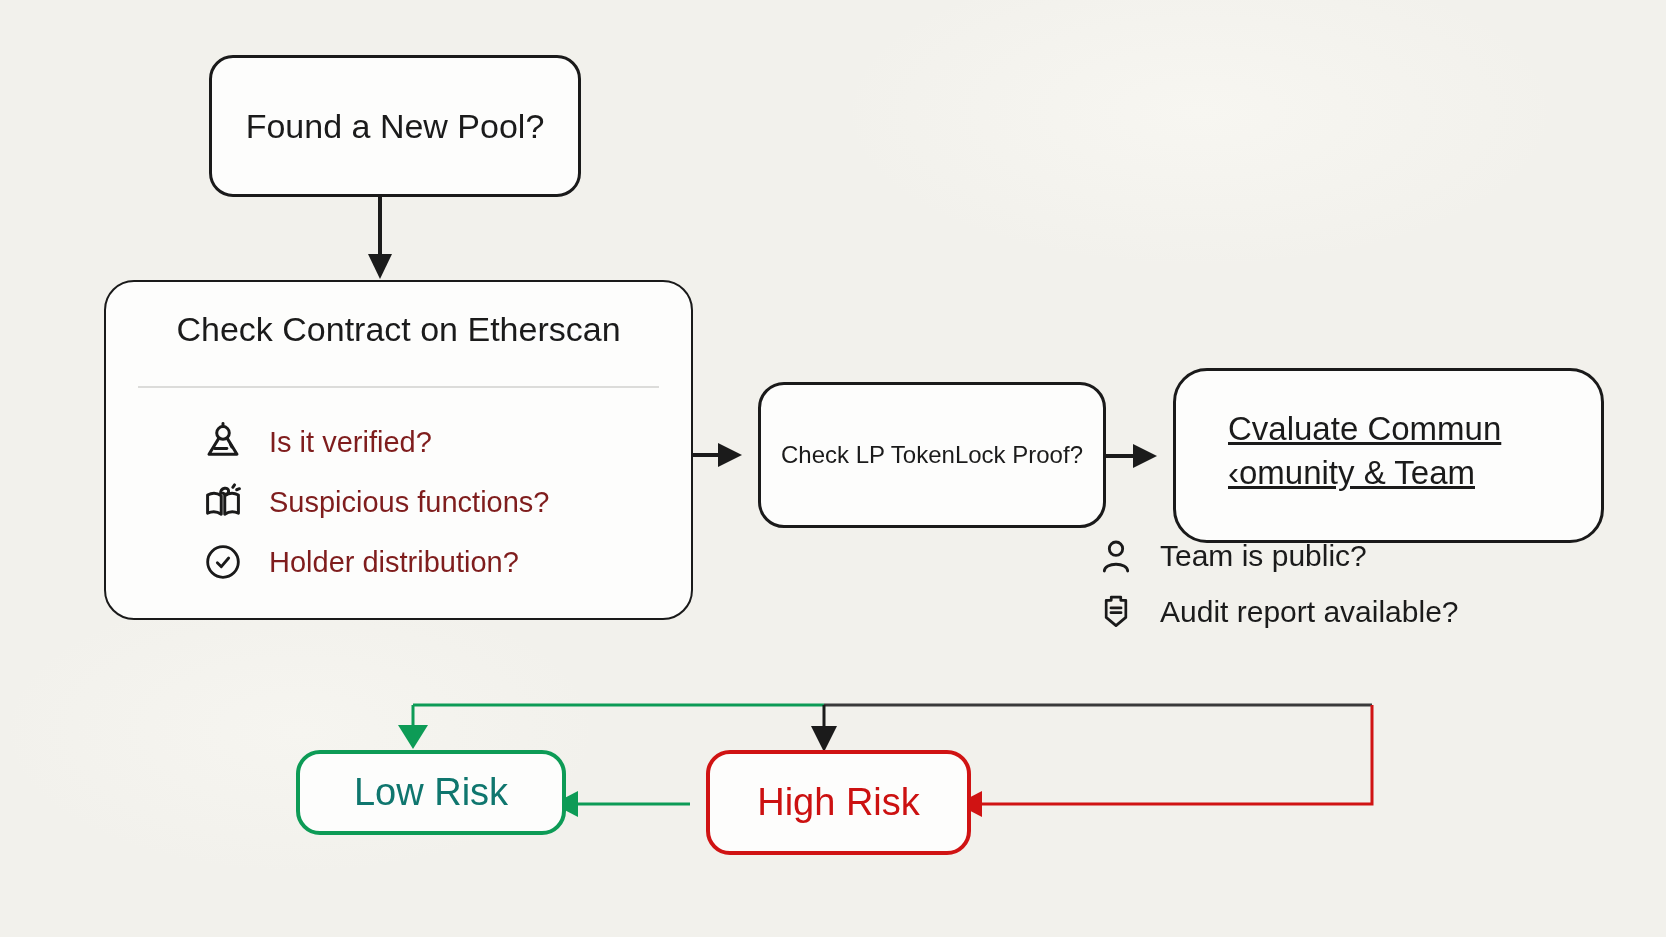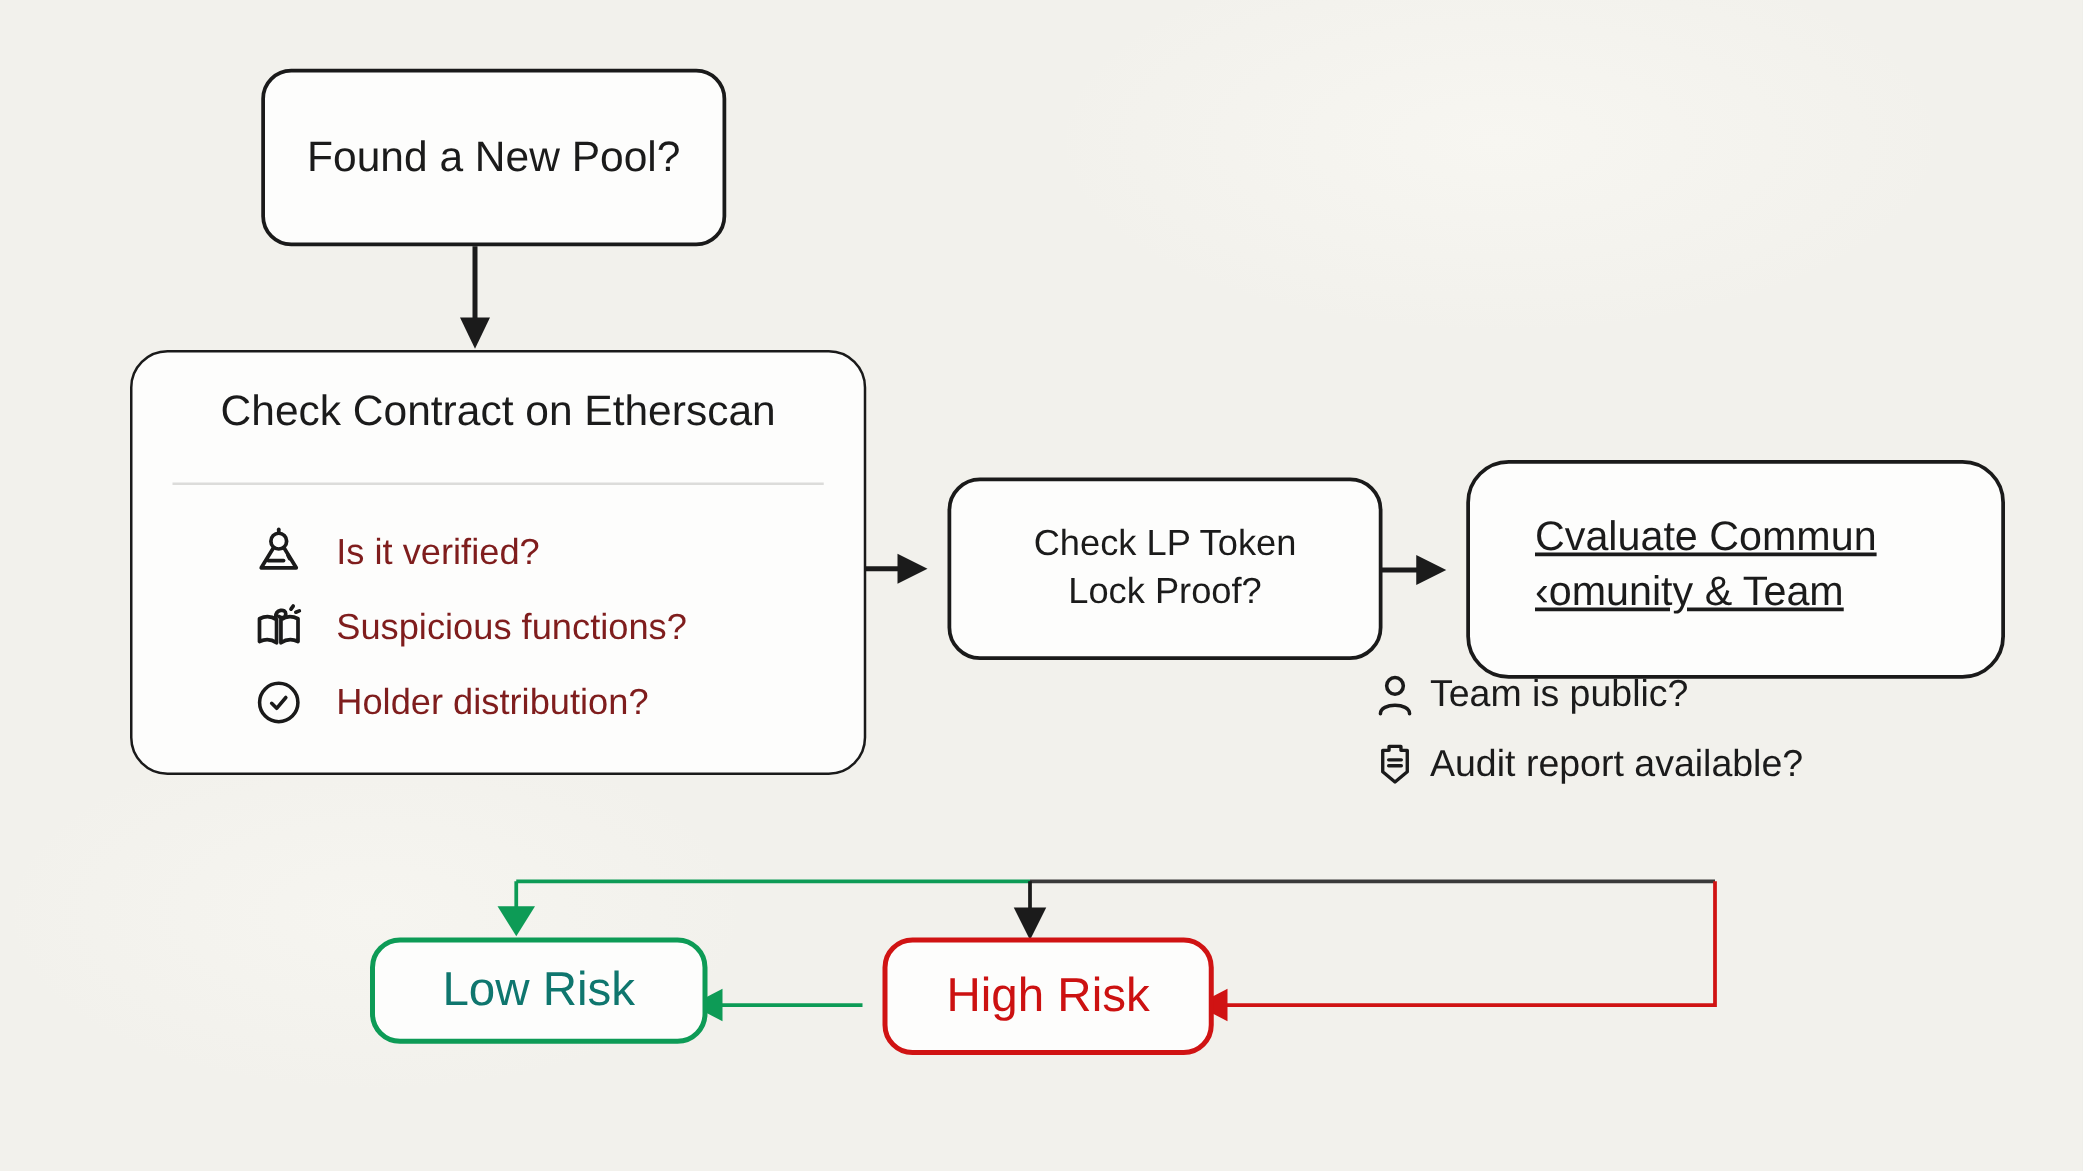--- a/index.html
+++ b/index.html
@@ -47,43 +47,43 @@
   .etherscan-list{
     position:absolute;left:96px;top:130px;right:20px;
   }
   .check-row{
     display:flex;align-items:center;height:60px;gap:25px;
   }
   .check-row .ic{width:42px;height:42px;flex:0 0 42px;display:flex;align-items:center;justify-content:center;}
   .check-row .lbl{font-size:29px;color:#7f1d1d;white-space:nowrap;}
   .node-lp{
     left:742px;top:382px;width:348px;height:146px;
-    border-radius:26px;font-size:29px;line-height:1.3;
-    flex-direction:column;
+    border-radius:26px;font-size:24px;line-height:1.3;
+    flex-direction:row;
     text-align:right;
   }
   .node-eval{
     left:1157px;top:368px;width:431px;height:175px;
     border-radius:34px;font-size:33px;line-height:44px;
     display:block;text-align:left;
   }
   .node-eval .lines{margin:36px 0 0 52px;text-decoration:underline;}
   .team-list{
     position:absolute;left:1096px;top:528px;
   }
-  .team-row{display:flex;align-items:center;height:56px;gap:8px;}
+  .team-row{display:flex;align-items:center;height:56px;gap:24px;}
   .team-row .ic{width:40px;height:40px;flex:0 0 40px;display:flex;align-items:center;justify-content:center;}
   .team-row .lbl{font-size:30px;color:#1b1b1b;white-space:nowrap;}
   .node-low{
     left:280px;top:750px;width:270px;height:85px;
     border:4px solid #0d9b56;border-radius:24px;
     color:#0f766e;font-size:38px;
   }
   .node-high{
-    left:690px;top:750px;width:265px;height:94px;
+    left:690px;top:750px;width:265px;height:105px;
     border:4px solid #d01313;border-radius:24px;
     color:#cc1111;font-size:38px;
   }
   svg.icon{stroke:#1a1a1a;fill:none;stroke-width:1.7;stroke-linecap:round;stroke-linejoin:round;}
 </style>
 </head>
 <body>
 
 <div class="canvas">
 

